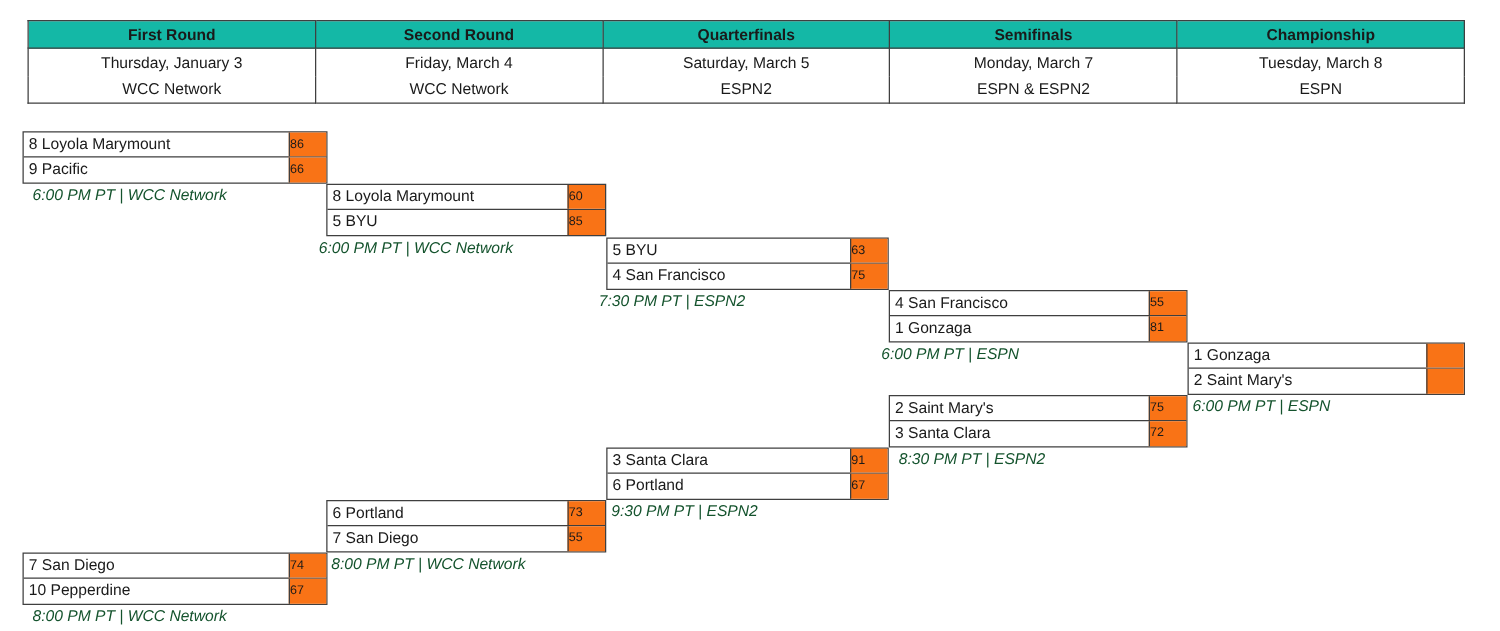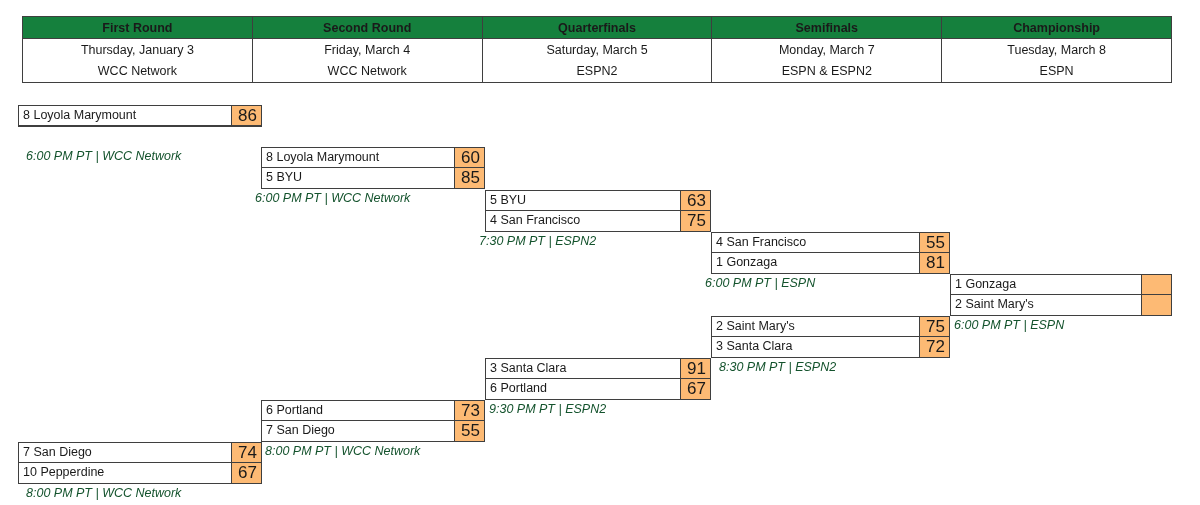--- a/index.html
+++ b/index.html
@@ -26,21 +26,21 @@
   }
   #round-header td {
     border: 1px solid #3f3f3f;
     text-align: center;
     padding: 2px 2px;
     height: 22px;
     font-size: 12.5px;
     line-height: 16px;
   }
   #round-header tr.hdr td {
-    background: #15803d;
+    background: #14b8a6;
     font-weight: bold;
   }
   #round-header td.nb-top { border-top: none; }
   #round-header td.mid { border-top: none; border-bottom: none; }
 
   
   #bracket { position: absolute; left: 0; top: 0; width: 1200px; height: 464px; }
 
   .game {
     position: absolute;
@@ -58,25 +58,24 @@
   .team-name {
     flex: 1 1 auto;
     padding-left: 4px;
     white-space: nowrap;
     overflow: hidden;
     font-size: 12.5px;
   }
   .team-score {
     flex: 0 0 30px;
     width: 30px;
-    background: #fdba74;
+    background: #f97316;
     border-left: 1px solid #3f3f3f;
-    text-align: right;
     padding-right: 4px;
-    font-size: 17px;
+    font-size: 10px;
   }
   .game-info {
     position: absolute;
     white-space: nowrap;
     font-style: italic;
     font-size: 12.5px;
     line-height: 18px;
     height: 18px;
     color: #14532d;
   }
@@ -111,20 +110,24 @@
   </table>
 
 <div id="bracket">
 
   <div class="game" style="left:18px; top:105px; width:244px;">
     <div class="matchup">
       <div class="team-row first">
         <span class="team-name">8 Loyola Marymount</span>
         <span class="team-score">86</span>
       </div>
+      <div class="team-row">
+        <span class="team-name">9 Pacific</span>
+        <span class="team-score">66</span>
+      </div>
     </div>
     <div class="game-info" style="left:8px; top:42px;">6:00 PM PT  |  WCC Network</div>
   </div>
 
   <div class="game" style="left:18px; top:442px; width:244px;">
     <div class="matchup">
       <div class="team-row first">
         <span class="team-name">7 San Diego</span>
         <span class="team-score">74</span>
       </div>

